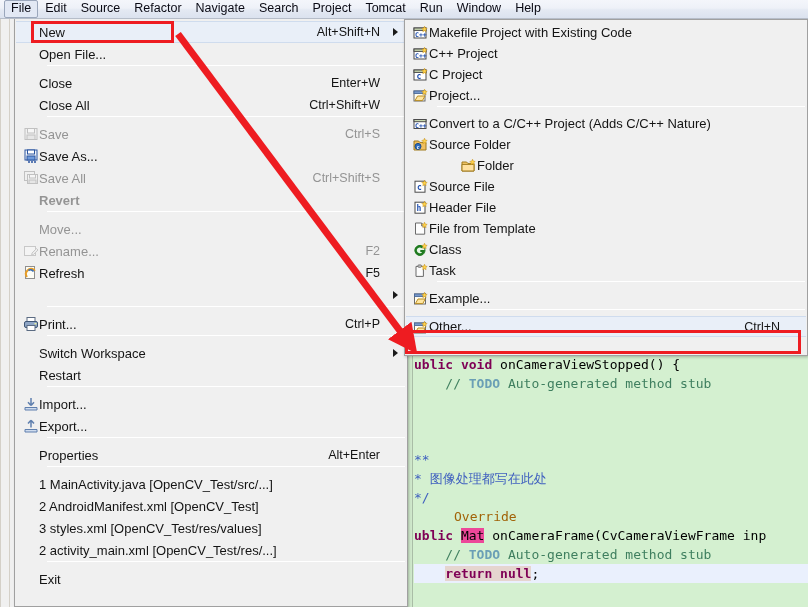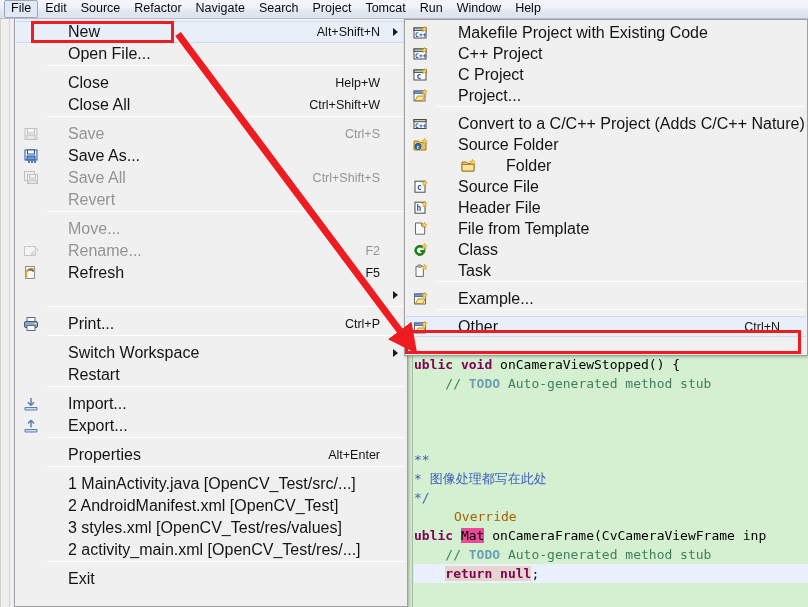--- a/index.html
+++ b/index.html
@@ -88,22 +88,22 @@
   }
   #filemenu .sepline {
     position:absolute; left:32px; right:2px; height:1px; background:#dcdcdc;
     border-bottom:1px solid #ffffff;
   }
   .mrow {
     position:absolute; left:1px; right:1px; height:22px;
     display:flex; align-items:center;
   }
   .mrow .lbl {
-    position:absolute; left:52px;
-    font-size:16px; color:#141414; white-space:nowrap;
+    position:absolute; left:23px;
+    font-size:13px; color:#141414; white-space:nowrap;
   }
   .mrow .acc {
     position:absolute; right:26px;
     font-size:12.5px; color:#141414; white-space:nowrap;
   }
   .mrow.dis .lbl, .mrow.dis .acc { color:#949494; }
   .mrow .arrowsub {
     position:absolute; right:8px; top:50%; margin-top:-4px;
     width:0; height:0;
     border-left:5px solid #1a1a1a;
@@ -175,21 +175,21 @@
         <span class="lbl">New</span>
         <span class="acc">Alt+Shift+N</span>
         <span class="arrowsub"></span>
       </div>
       <div class="mrow" style="top: 24px; height: 22px;">
         <span class="lbl">Open File...</span>
       </div>
       <div class="sepline" style="top: 46px;"></div>
       <div class="mrow" style="top: 53px; height: 22px;">
         <span class="lbl">Close</span>
-        <span class="acc">Help+W</span>
+        <span class="acc">Enter+W</span>
       </div>
       <div class="mrow" style="top: 75px; height: 22px;">
         <span class="lbl">Close All</span>
         <span class="acc">Ctrl+Shift+W</span>
       </div>
       <div class="sepline" style="top: 97px;"></div>
       <div class="mrow dis" style="top: 104px; height: 22px;">
         <span class="ic disabled-ic">
           <svg width="16" height="16" viewBox="0 0 16 16">
             <rect x="2" y="2.5" width="12" height="11" fill="#eef2f8" stroke="#5f7fae"></rect>
@@ -218,21 +218,21 @@
           <svg width="16" height="16" viewBox="0 0 16 16">
             <rect x="1.5" y="1.5" width="10" height="9" fill="#eef2f8" stroke="#5f7fae"></rect>
             <rect x="4.5" y="4.5" width="10" height="9" fill="#f6f8fc" stroke="#5f7fae"></rect>
             <rect x="6.5" y="4.5" width="6" height="3.5" fill="#fff" stroke="#5f7fae"></rect>
             <rect x="6" y="10" width="7" height="3.5" fill="#c9daf0" stroke="#5f7fae"></rect>
           </svg>
         </span>
         <span class="lbl">Save All</span>
         <span class="acc">Ctrl+Shift+S</span>
       </div>
-      <div class="mrow dis" style="top: 170px; height: 22px;">
+      <div class="mrow dis" style="top: 170px; height: 22px; font-weight: bold;">
         <span class="lbl">Revert</span>
       </div>
       <div class="sepline" style="top: 192px;"></div>
       <div class="mrow dis" style="top: 199px; height: 22px;">
         <span class="lbl">Move...</span>
       </div>
       <div class="mrow dis" style="top: 221px; height: 22px;">
         <span class="ic disabled-ic">
           <svg width="16" height="16" viewBox="0 0 16 16">
             <rect x="1.5" y="3.5" width="11" height="9" fill="#fbfbfb" stroke="#8f8f8f"></rect>

